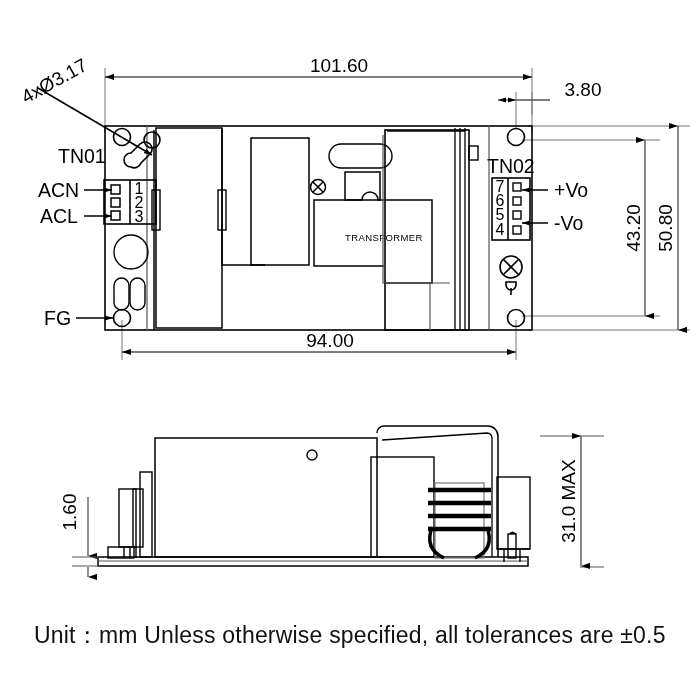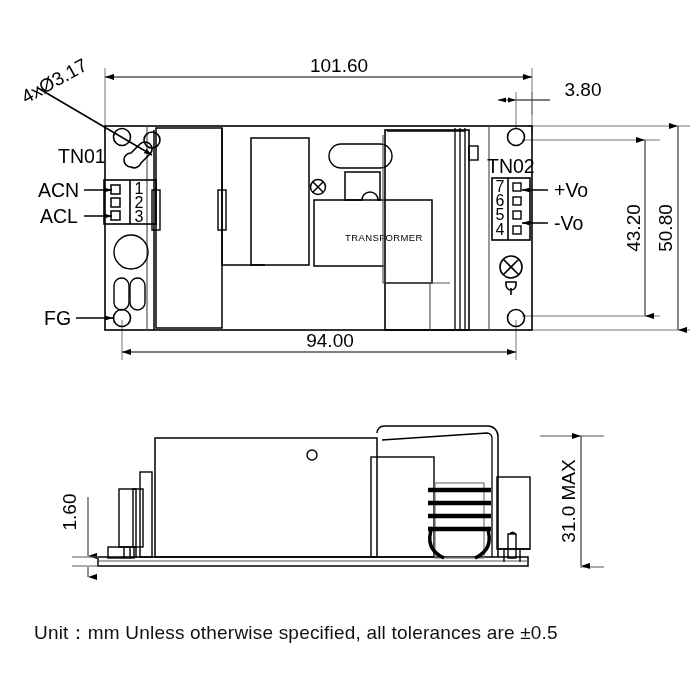--- a/index.html
+++ b/index.html
@@ -1,21 +1,21 @@
 <!DOCTYPE html>
 <html><head>
 <meta charset="utf-8">
 <style>
   html,body{margin:0;padding:0;background:#ffffff;}
   body{width:700px;height:700px;overflow:hidden;
        font-family:"Liberation Sans","DejaVu Sans",sans-serif;color:#000;}
   #stage{position:relative;width:700px;height:700px;}
   svg.dwg{position:absolute;left:0;top:0;width:700px;height:700px;}
   .note{position:absolute;left:34px;top:620px;width:640px;
-        font-size:19px;letter-spacing:.2px;color:#111;white-space:nowrap;}
+        font-size:23px;letter-spacing:.2px;color:#111;white-space:nowrap;}
 </style>
 </head>
 <body>
 
 <div id="stage">
 
   <svg class="dwg" viewBox="0 0 700 700">
     <defs>
       <marker id="ahL" markerWidth="9" markerHeight="7" refX="9" refY="3.5" orient="auto" markerUnits="userSpaceOnUse">
         <path d="M9,3.5 L0,0.4 L0,6.6 Z" fill="#000"></path>

